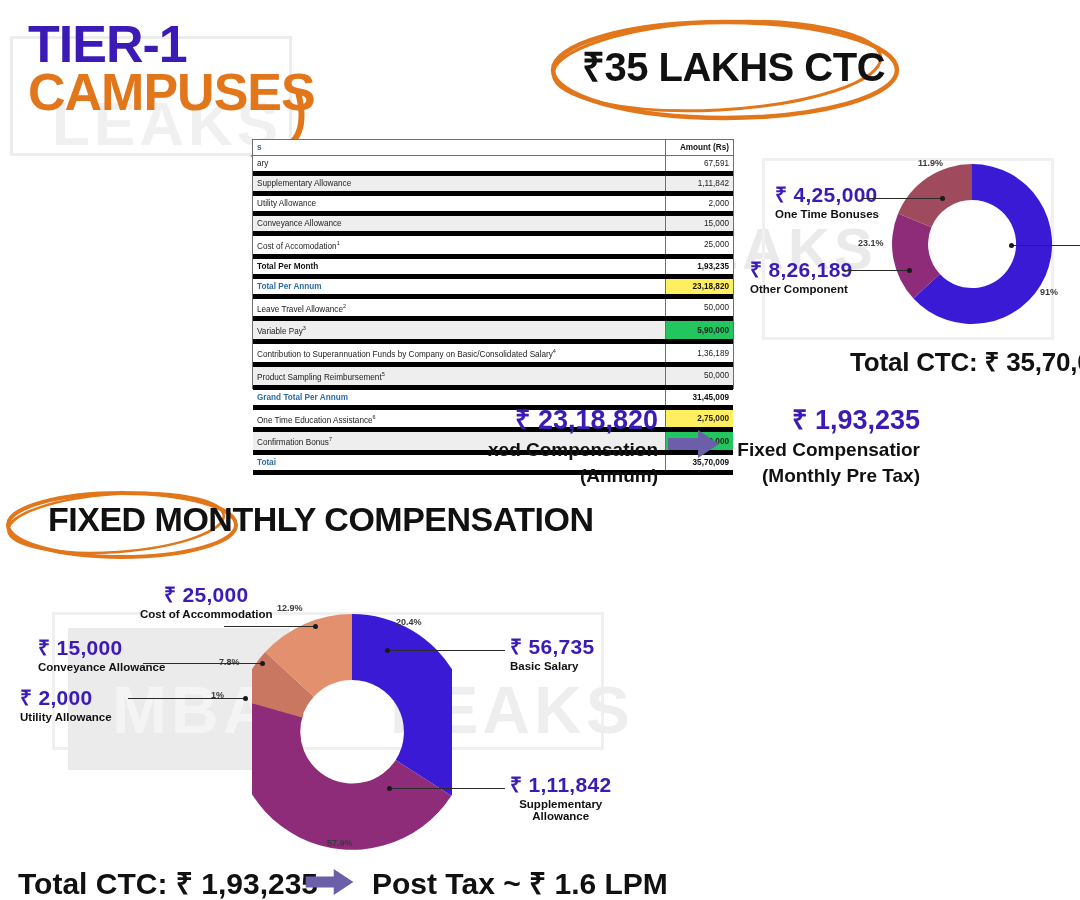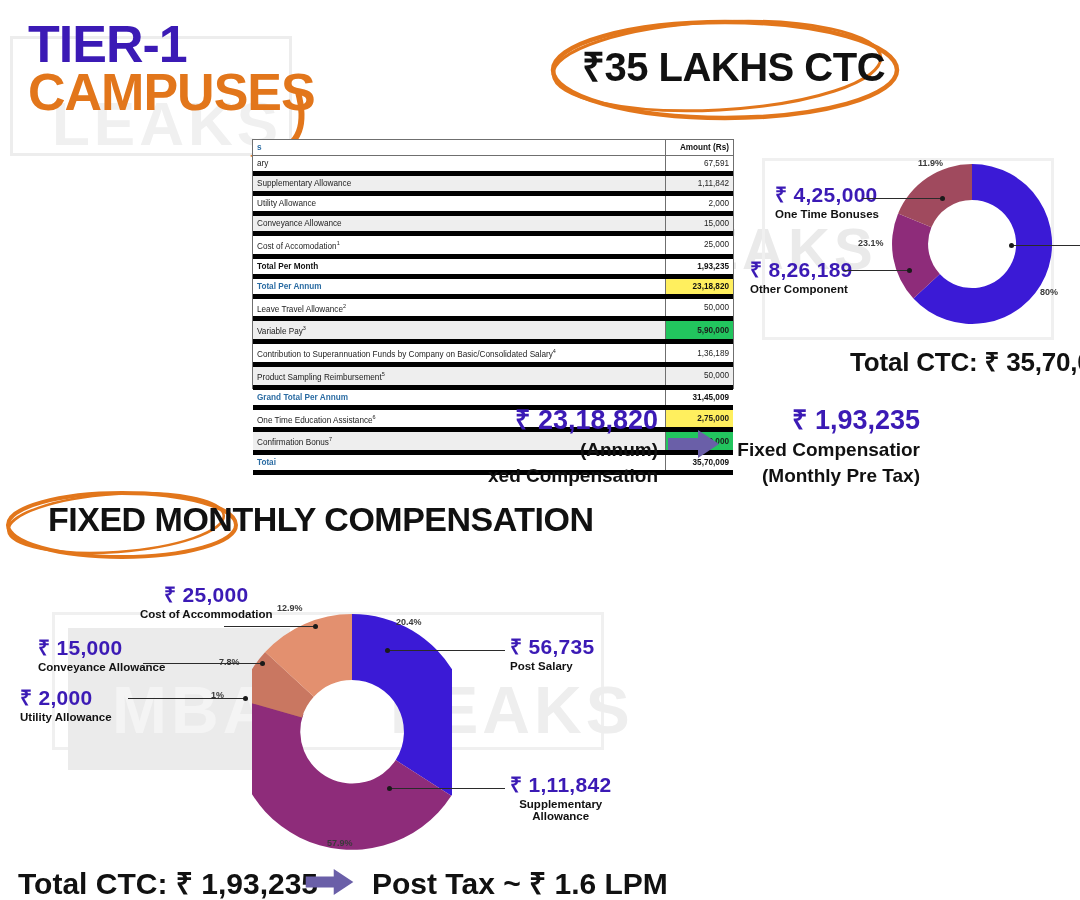--- a/index.html
+++ b/index.html
@@ -217,21 +217,21 @@
         <path d="M0,-80 A80,80 0 1,1 -58.6,54.4 L-32.2,29.9 A44,44 0 1,0 0,-44 Z" fill="#3B1AD6"></path>
 
         <path d="M-58.6,54.4 A80,80 0 0,1 -73.9,-30.6 L-40.6,-16.8 A44,44 0 0,0 -32.2,29.9 Z" fill="#8E2C7A"></path>
 
         <path d="M-73.9,-30.6 A80,80 0 0,1 0,-80 L0,-44 A44,44 0 0,0 -40.6,-16.8 Z" fill="#A04A5E"></path>
       </g>
     </svg>
   </div>
   <div class="pct" style="left:918px; top:158px;">11.9%</div>
   <div class="pct" style="left:858px; top:238px;">23.1%</div>
-  <div class="pct" style="left:1040px; top:287px;">80%</div>
+  <div class="pct" style="left:1040px; top:287px;">91%</div>
 
   <div class="callout" style="left:775px; top:180px;">
     <div class="amt-big">₹ 4,25,000</div>
     <div class="amt-sub">One Time Bonuses</div>
   </div>
   <div class="lead" style="left:862px; top:198px; width:80px;"></div>
   <div class="leaddot" style="left:940px; top:196px;"></div>
 
   <div class="callout" style="left:750px; top:255px;">
     <div class="amt-big">₹ 8,26,189</div>
@@ -240,22 +240,22 @@
   <div class="lead" style="left:843px; top:270px; width:67px;"></div>
   <div class="leaddot" style="left:907px; top:268px;"></div>
 
   <div class="lead" style="left:1012px; top:245px; width:68px;"></div>
   <div class="leaddot" style="left:1009px; top:243px;"></div>
 
   <div class="total-line" style="left:850px; top:343px;">Total CTC: ₹ 35,70,009</div>
 
   <div class="mid" style="left:418px; top:400px; width:240px;">
     <div class="num">₹ 23,18,820</div>
+    <div class="cap">xed Compensation</div>
     <div class="cap">(Annum)</div>
-    <div class="cap">xed Compensation</div>
   </div>
 
   <svg class="fat-arrow" style="left:668px; top:429px;" width="52" height="30" viewBox="0 0 52 30">
     <path d="M0,9 L30,9 L30,1 L51,15 L30,29 L30,21 L0,21 Z" fill="#6A5FA8"></path>
   </svg>
 
   <div class="mid" style="left:690px; top:400px; width:230px;">
     <div class="num">₹ 1,93,235</div>
     <div class="cap">Fixed Compensatior</div>
     <div class="cap">(Monthly Pre Tax)</div>
@@ -306,21 +306,21 @@
 
   <div class="callout" style="left:20px; top:683px;">
     <div class="amt-big">₹ 2,000</div>
     <div class="amt-sub">Utility Allowance</div>
   </div>
   <div class="lead" style="left:128px; top:698px; width:118px;"></div>
   <div class="leaddot" style="left:243px; top:696px;"></div>
 
   <div class="callout" style="left:510px; top:632px;">
     <div class="amt-big">₹ 56,735</div>
-    <div class="amt-sub">Post Salary</div>
+    <div class="amt-sub">Basic Salary</div>
   </div>
   <div class="lead" style="left:388px; top:650px; width:117px;"></div>
   <div class="leaddot" style="left:385px; top:648px;"></div>
 
   <div class="callout" style="left:510px; top:770px; text-align:center;">
     <div class="amt-big">₹ 1,11,842</div>
     <div class="amt-sub" style="display:block;">Supplementary<br>Allowance</div>
   </div>
   <div class="lead" style="left:390px; top:788px; width:115px;"></div>
   <div class="leaddot" style="left:387px; top:786px;"></div>

